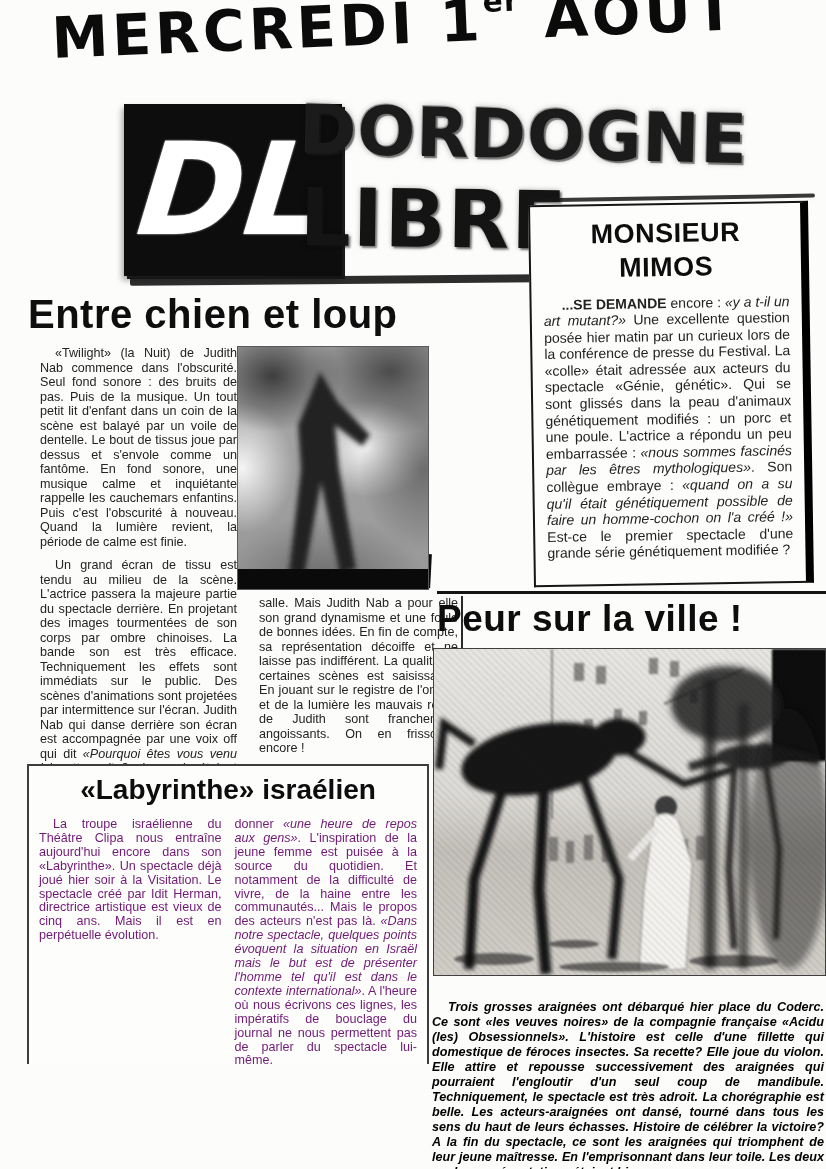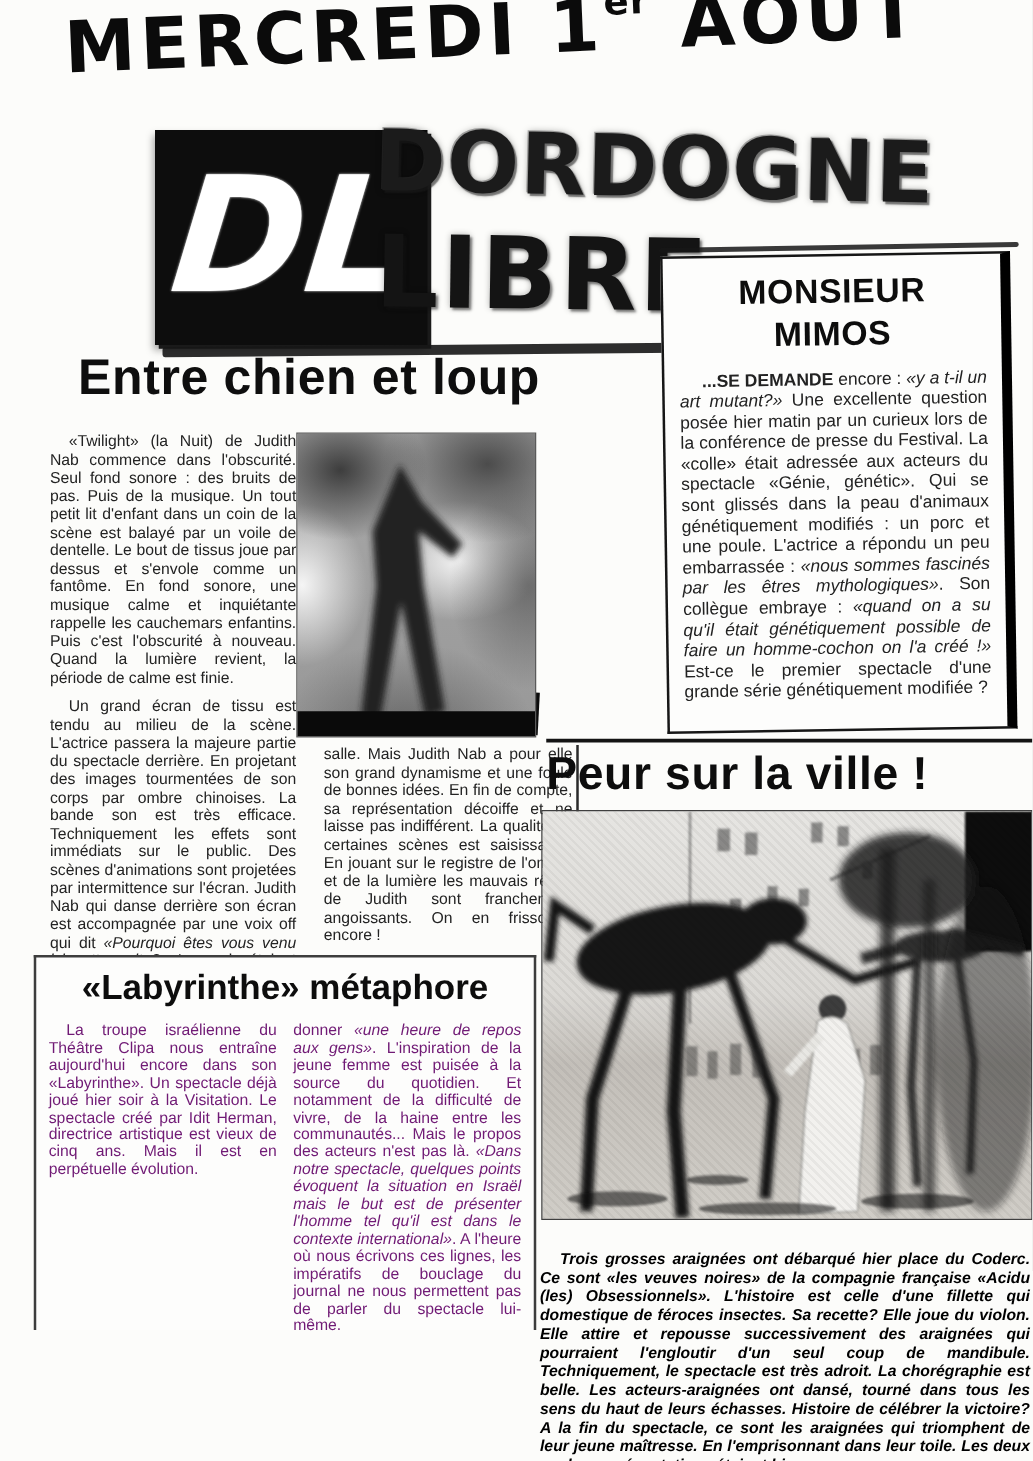--- a/index.html
+++ b/index.html
@@ -47,21 +47,21 @@
     transform:rotate(0.8deg);transform-origin:left center;white-space:nowrap;
     text-shadow:2px 2px 2px rgba(20,20,20,.5), 0 0 5px rgba(0,0,0,.3);
   }
   .streak{background:#161616;border-radius:2px;}
   .streak.s1{left:130px;top:276px;width:414px;height:8px;transform:rotate(-0.5deg);opacity:.9;}
   .streak.s2{left:527px;top:196px;width:288px;height:4px;transform:rotate(-1deg);opacity:.85;}
   .smudge{left:423px;top:554px;width:8px;height:34px;background:#0c0c0c;transform:rotate(3deg);}
 
   
   .h-twilight{
-    left:28px;top:280px;width:404px;text-align:right;
+    left:28px;top:292px;width:404px;text-align:left;
     font-weight:bold;font-size:40px;letter-spacing:0.5px;color:#0e0e0e;
   }
   .bodytext{font-size:12.6px;line-height:14.5px;text-align:justify;color:#232323;}
   .bodytext p{margin:0 0 9px 16px;text-indent:15px;}
   .bodytext p.cont{text-indent:0;}
   .col-tw-1{left:24px;top:346px;width:213px;height:428px;}
   .col-tw-2{left:243px;top:596px;width:215px;height:178px;}
   .sig-tn{display:block;text-align:right;font-weight:bold;font-style:italic;font-size:14px;margin-top:2px;color:#111;}
 
   
@@ -260,21 +260,21 @@
           <ellipse cx="180" cy="318" rx="55" ry="5"></ellipse>
         <ellipse cx="300" cy="312" rx="45" ry="6"></ellipse>
           <ellipse cx="140" cy="295" rx="25" ry="4"></ellipse>
       </g>
     </svg>
   </div>
 
   <div class="abs caption">Trois grosses araignées ont débarqué hier place du Coderc. Ce sont «les veuves noires» de la compagnie française «Acidu (les) Obsessionnels». L'histoire est celle d'une fillette qui domestique de féroces insectes. Sa recette? Elle joue du violon. Elle attire et repousse successivement des araignées qui pourraient l'engloutir d'un seul coup de mandibule. Techniquement, le spectacle est très adroit. La chorégraphie est belle. Les acteurs-araignées ont dansé, tourné dans tous les sens du haut de leurs échasses. Histoire de célébrer la victoire? A la fin du spectacle, ce sont les araignées qui triomphent de leur jeune maîtresse. En l'emprisonnant dans leur toile. Les deux seules représentations étaient hier.</div>
 
   <div class="abs laby">
-    <div class="laby-title">«Labyrinthe» métaphore</div>
+    <div class="laby-title">«Labyrinthe» israélien</div>
     <div class="laby-cols">
       <div class="laby-col">
         <p>La troupe israélienne du Théâtre Clipa nous entraîne aujourd'hui encore dans son «Labyrinthe». Un spectacle déjà joué hier soir à la Visitation. Le spectacle créé par Idit Herman, directrice artistique est vieux de cinq ans. Mais il est en perpétuelle évolution.</p>
       </div>
       <div class="laby-col">
         <p class="cont"><span>donner </span><span class="ri">«une heure de repos aux gens»</span><span>. L'inspiration de la jeune femme est puisée à la source du quotidien. Et notamment de la difficulté de vivre, de la haine entre les communautés... Mais le propos des acteurs n'est pas là. </span><span class="ri">«Dans notre spectacle, quelques points évoquent la situation en Israël mais le but est de présenter l'homme tel qu'il est dans le contexte international»</span><span>. A l'heure où nous écrivons ces lignes, les impératifs de bouclage du journal ne nous permettent pas de parler du spectacle lui-même.</span></p>
       </div>
     </div>
   </div>
 

